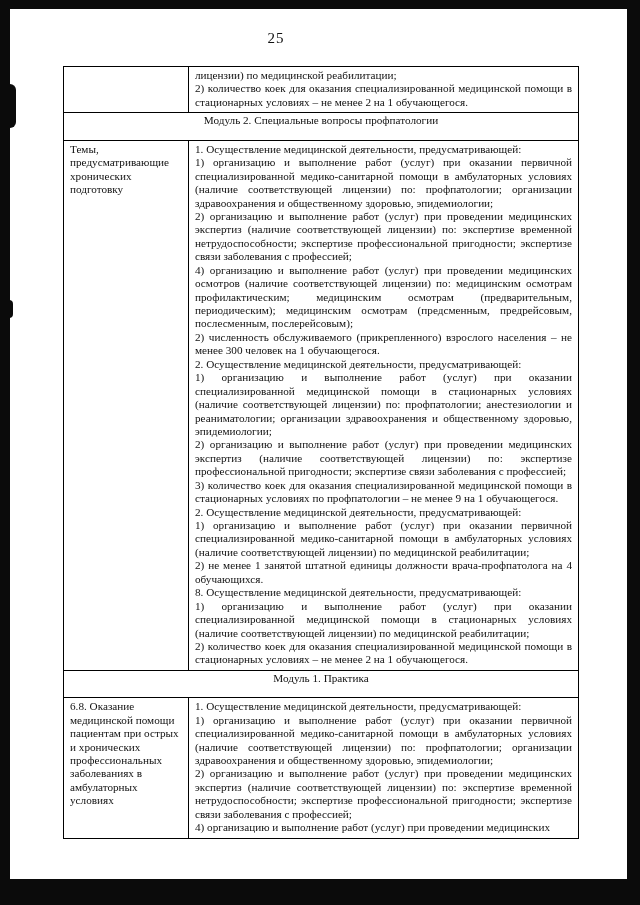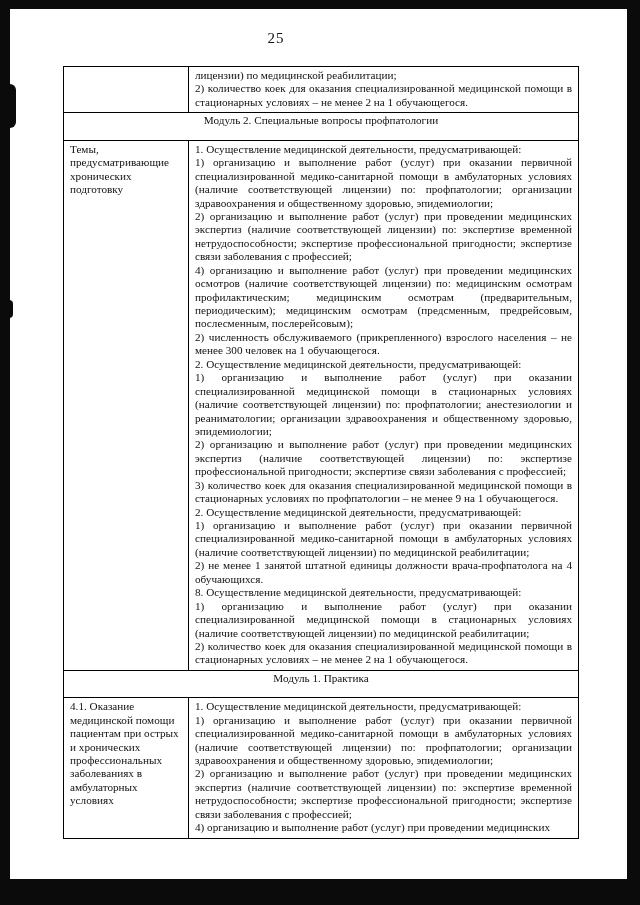--- a/index.html
+++ b/index.html
@@ -116,21 +116,21 @@
               <p class="para">2) количество коек для оказания специализированной медицинской помощи в стационарных условиях – не менее 2 на 1 обучающегося.</p>
             </div>
         </td>
       </tr>
 
       <tr>
         <td colspan="2" class="section-cell">Модуль 1. Практика</td>
       </tr>
 
       <tr>
-        <td class="left-cell">4.1. Оказание медицинской помощи пациентам при острых и хронических профессиональных заболеваниях в амбулаторных условиях</td>
+        <td class="left-cell">6.8. Оказание медицинской помощи пациентам при острых и хронических профессиональных заболеваниях в амбулаторных условиях</td>
         <td class="right-cell">
           <div class="block">
               <p class="para">1. Осуществление медицинской деятельности, предусматривающей:</p>
               <p class="para">1) организацию и выполнение работ (услуг) при оказании первичной специализированной медико-санитарной помощи в амбулаторных условиях (наличие соответствующей лицензии) по: профпатологии; организации здравоохранения и общественному здоровью, эпидемиологии;</p>
               <p class="para">2) организацию и выполнение работ (услуг) при проведении медицинских экспертиз (наличие соответствующей лицензии) по: экспертизе временной нетрудоспособности; экспертизе профессиональной пригодности; экспертизе связи заболевания с профессией;</p>
               <p class="para">4) организацию и выполнение работ (услуг) при проведении медицинских</p>
             </div>
         </td>
       </tr>
     </tbody>

